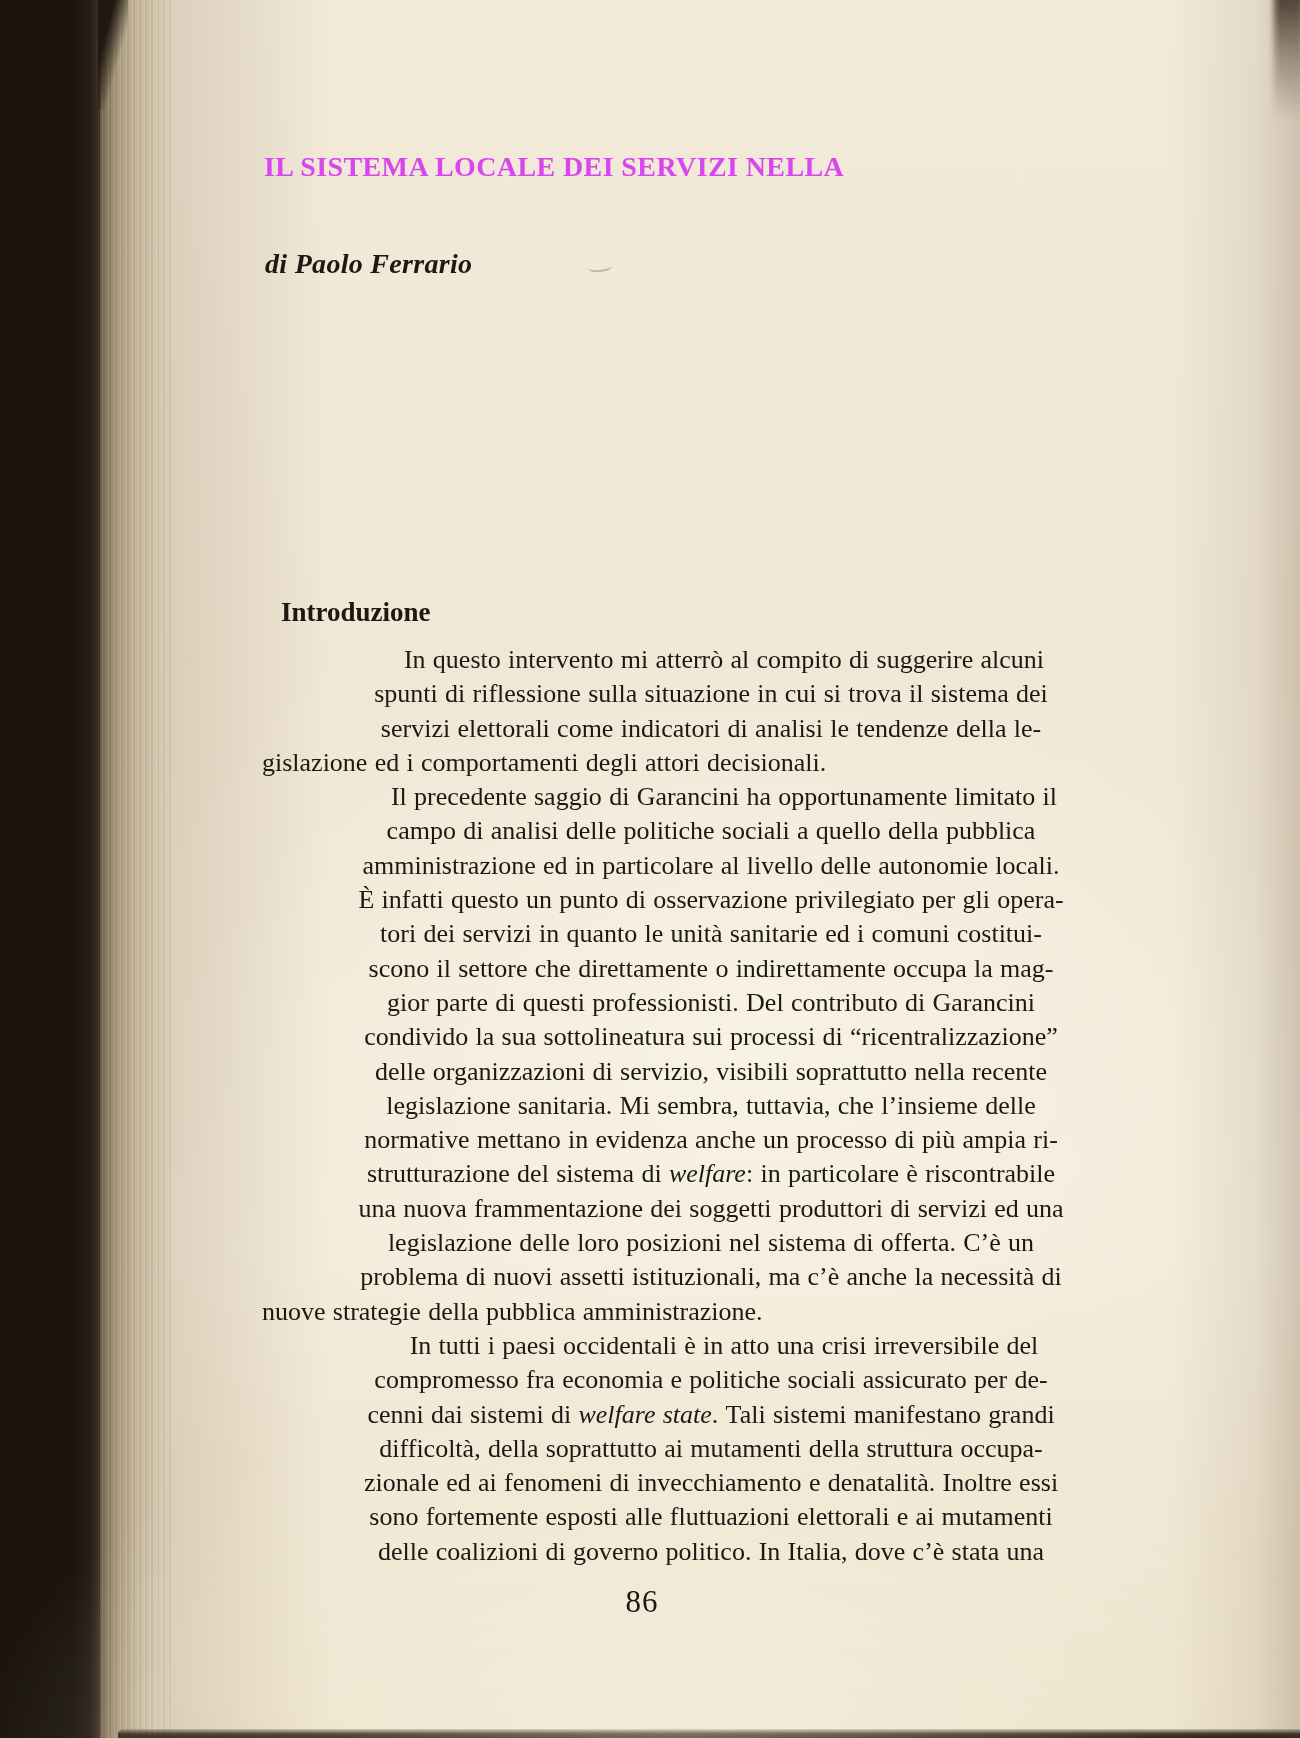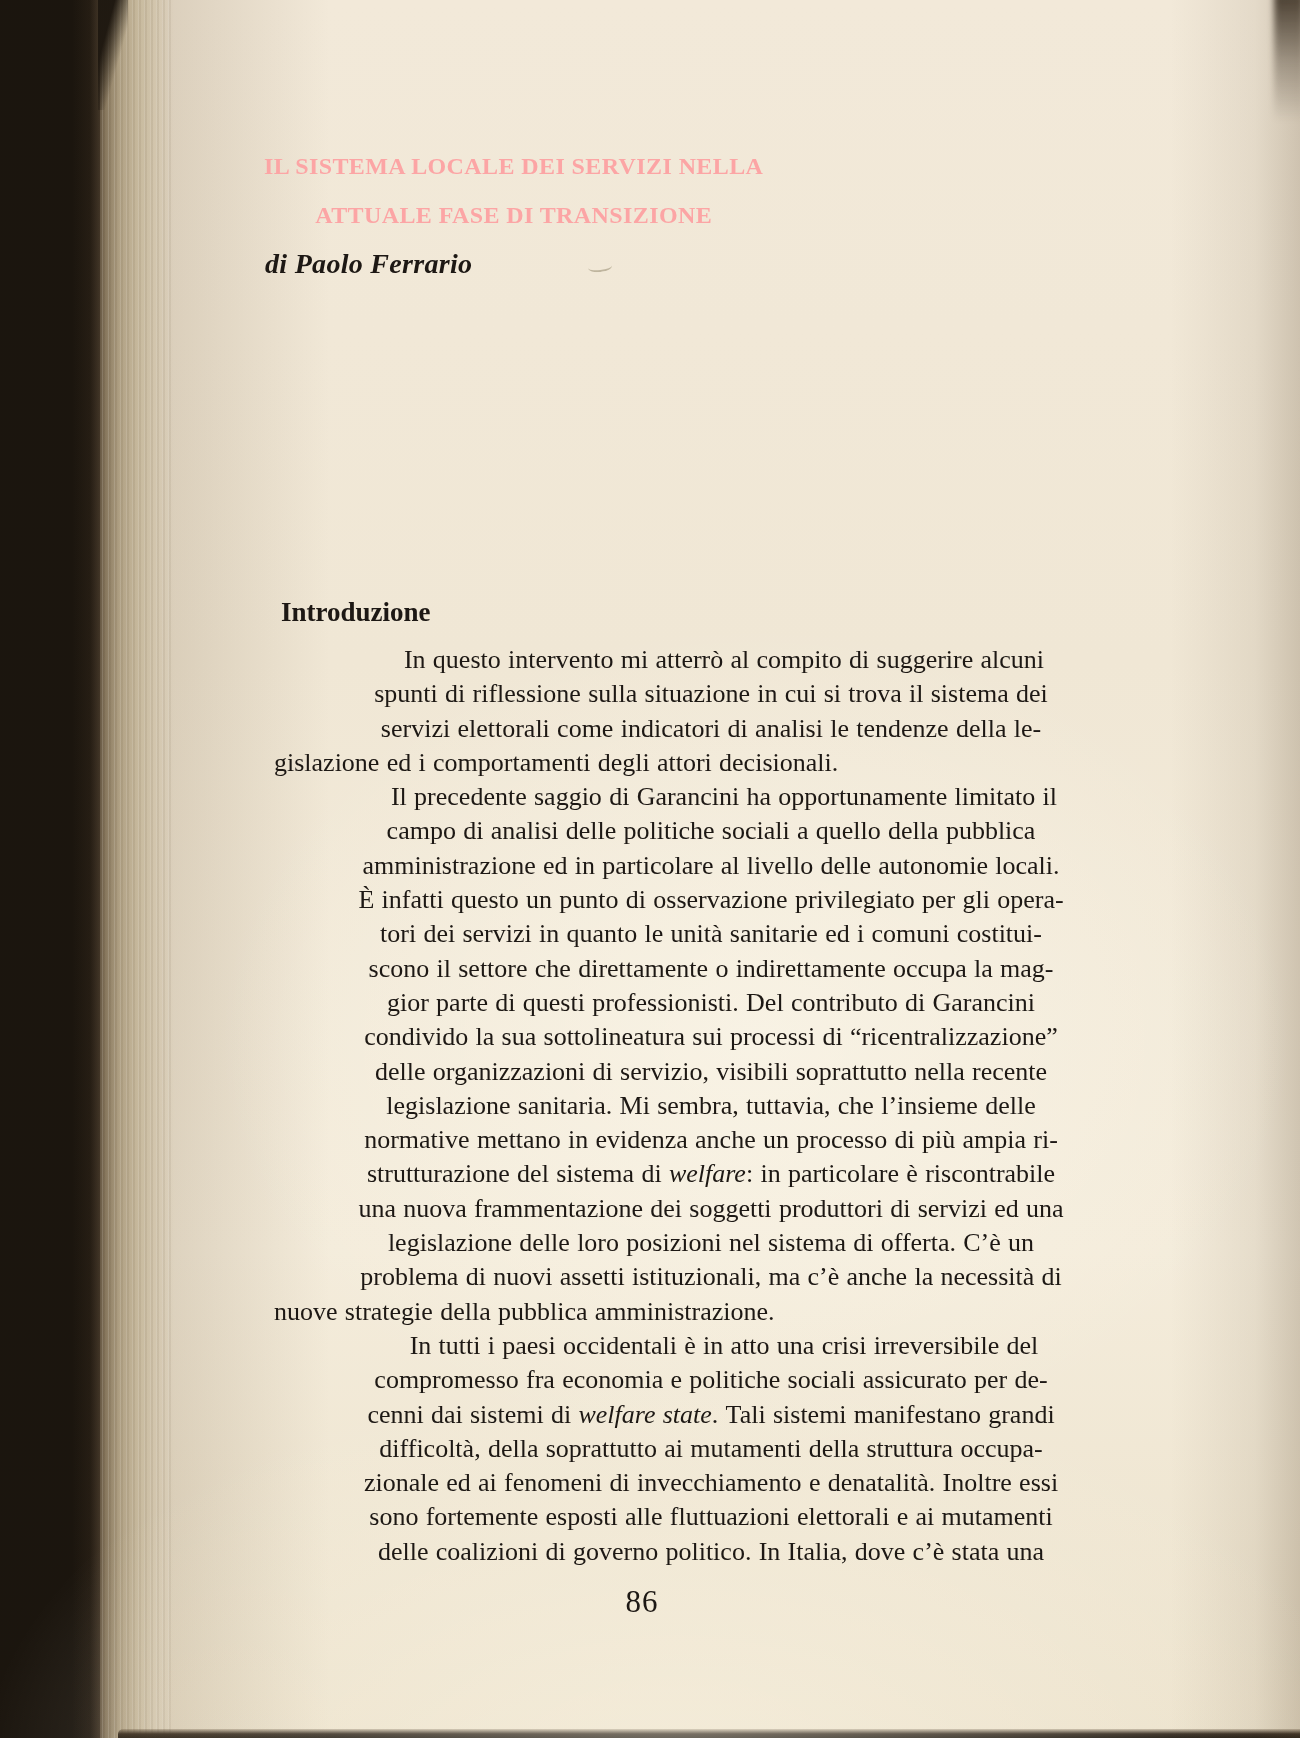--- a/index.html
+++ b/index.html
@@ -57,23 +57,22 @@
     border-top-left-radius:5px;
   }
 
   
   .content{
     position:absolute;left:262px;top:140px;width:898px;
     color:var(--ink);
   }
   .title{
     position:absolute;left:2px;top:2px;margin:0;
-    font-size:24px;font-weight:bold;line-height:49px;letter-spacing:0.4px;
-    color:#fca5a5;
-    text-align:center;
+    font-size:28px;font-weight:bold;line-height:49px;letter-spacing:0.4px;
+    color:#d946ef;
   }
   .title .tline{display:block;}
   .byline{
     position:absolute;left:3px;top:108px;
     font-size:28px;font-style:italic;letter-spacing:0.3px;font-weight:bold;
   }
   .artifact{
     position:absolute;left:326px;top:122px;width:24px;height:8px;
     border-bottom:2px solid rgba(150,138,112,0.55);
     border-radius:0 0 60% 60%;
@@ -86,21 +85,21 @@
   .bodylines{
     position:absolute;left:0;top:503px;width:898px;
     font-size:26px;
   }
   .line{
     display:flex;justify-content:center;align-items:baseline;
     column-gap:0.28em;
     height:34.3px;line-height:34.3px;
     white-space:nowrap;
   }
-  .line.end{justify-content:flex-start;margin-left:12px;}
+  .line.end{justify-content:flex-start;}
   .line.indent{padding-left:26px;}
   .w{display:inline-block;}
   .it{font-style:italic;}
   .pagenum{
     position:absolute;left:0;top:1444px;width:100%;
     text-align:center;font-size:31px;letter-spacing:1px;
     transform:translateX(-69px);
   }
 </style>
 </head>
@@ -111,21 +110,20 @@
   <div class="page-edges"></div>
   <div class="spine"></div>
   <div class="spine-wedge"></div>
   <div class="corner-smudge"></div>
   <div class="bottom-strip"></div>
   <div class="vignette"></div>
 
   <div class="content">
     <h1 class="title">
       <span class="tline">IL SISTEMA LOCALE DEI SERVIZI NELLA</span>
-      <span class="tline">ATTUALE FASE DI TRANSIZIONE</span>
     </h1>
     <div class="byline">di Paolo Ferrario</div>
     <div class="artifact"></div>
     <h2 class="heading">Introduzione</h2>
     <div class="bodylines">
         <div class="line indent">
           <span class="w"><span>In</span></span>
           <span class="w"><span>questo</span></span>
           <span class="w"><span>intervento</span></span>
           <span class="w"><span>mi</span></span>

